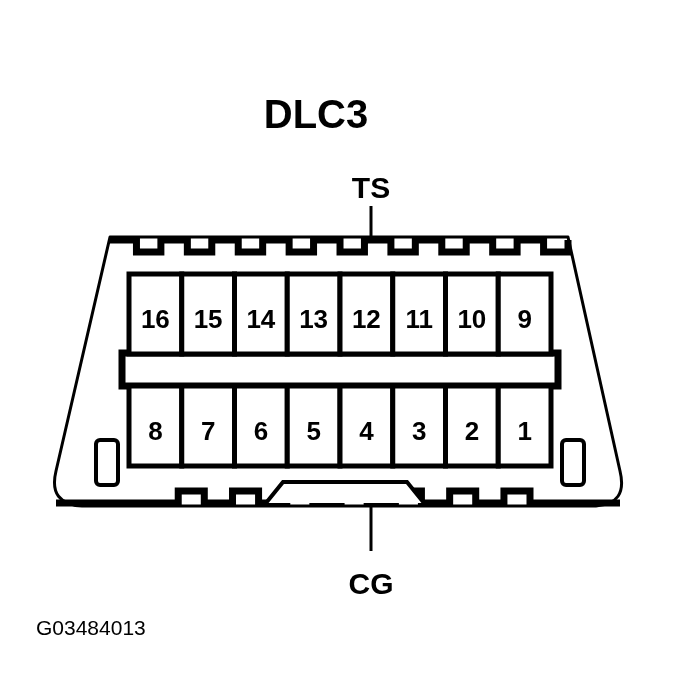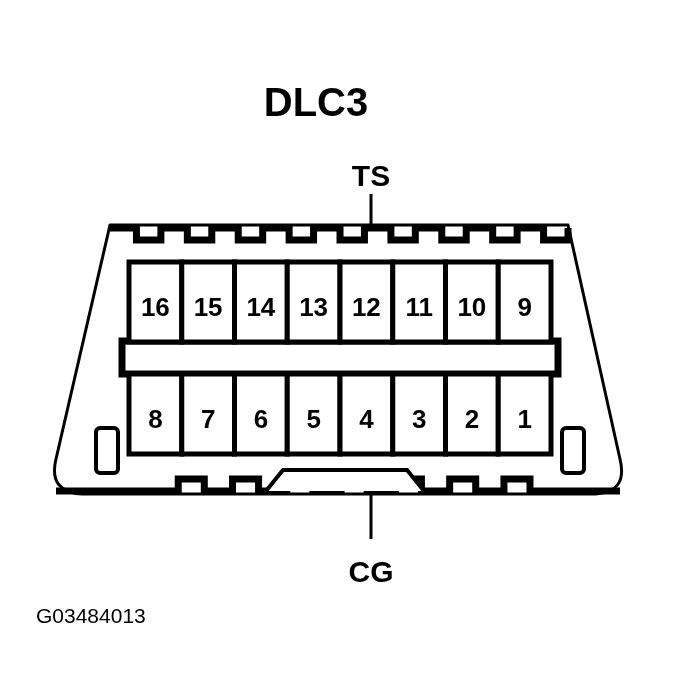--- a/index.html
+++ b/index.html
@@ -12,21 +12,21 @@
     width: 679px;
     height: 699px;
     position: relative;
     overflow: hidden;
     font-family: "Liberation Sans", sans-serif;
     color: #000000;
   }
   #diagram-root {
     position: absolute;
     left: 0;
-    top: 4px;
+    top: 16px;
     width: 679px;
     height: 643px;
   }
   .svg-text {
     font-family: "Liberation Sans", sans-serif;
     fill: #000000;
   }
 </style>
 </head>
 <body>

